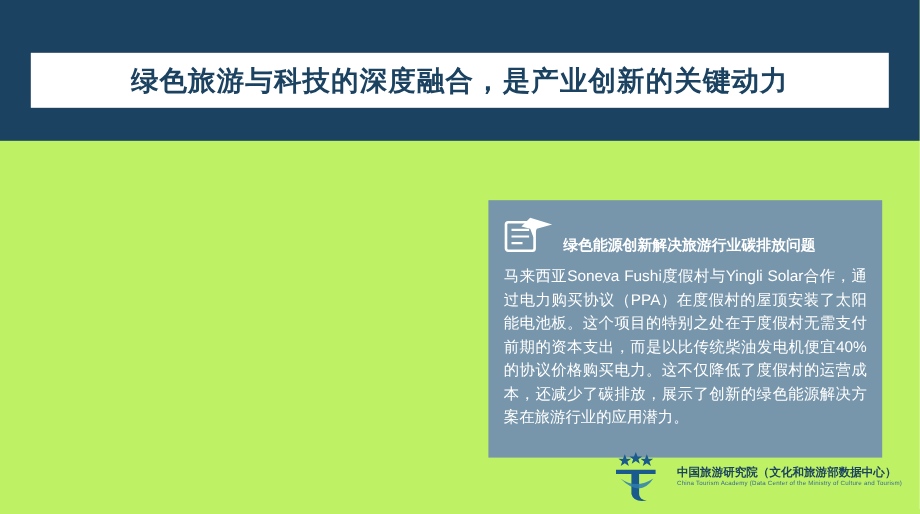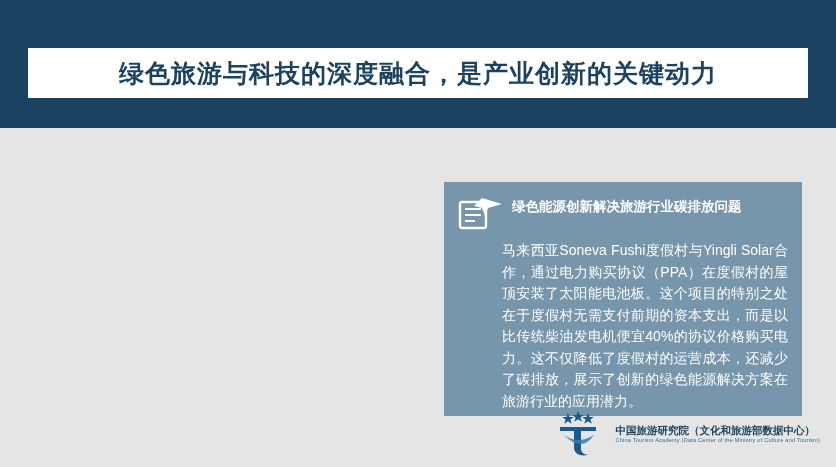--- a/index.html
+++ b/index.html
@@ -10,21 +10,21 @@
     width: 836px;
     height: 467px;
     background: #ffffff;
     font-family: "Liberation Sans", sans-serif;
     overflow: hidden;
   }
   .slide {
     position: relative;
     width: 836px;
     height: 467px;
-    background: #e5e5e5;
+    background: #bef264;
     box-sizing: border-box;
   }
   
   .header-band {
     position: absolute;
     left: 0;
     top: 0;
     width: 836px;
     height: 128px;
     background: #1b4260;
@@ -86,27 +86,27 @@
     height: 38px;
     flex: 0 0 auto;
     position: relative;
   }
   .card-heading {
     font-size: 13.5px;
     font-weight: bold;
     color: #ffffff;
     line-height: 19px;
     padding-top: 1px;
+    margin-top: 16px;
   }
   .card-text {
     font-size: 14px;
     line-height: 21.5px;
     color: #ffffff;
     text-align: justify;
-    margin-left: 44px;
   }
   
   .footer {
     position: absolute;
     right: 16px;
     bottom: 10px;
     display: flex;
     align-items: center;
     gap: 11px;
   }

